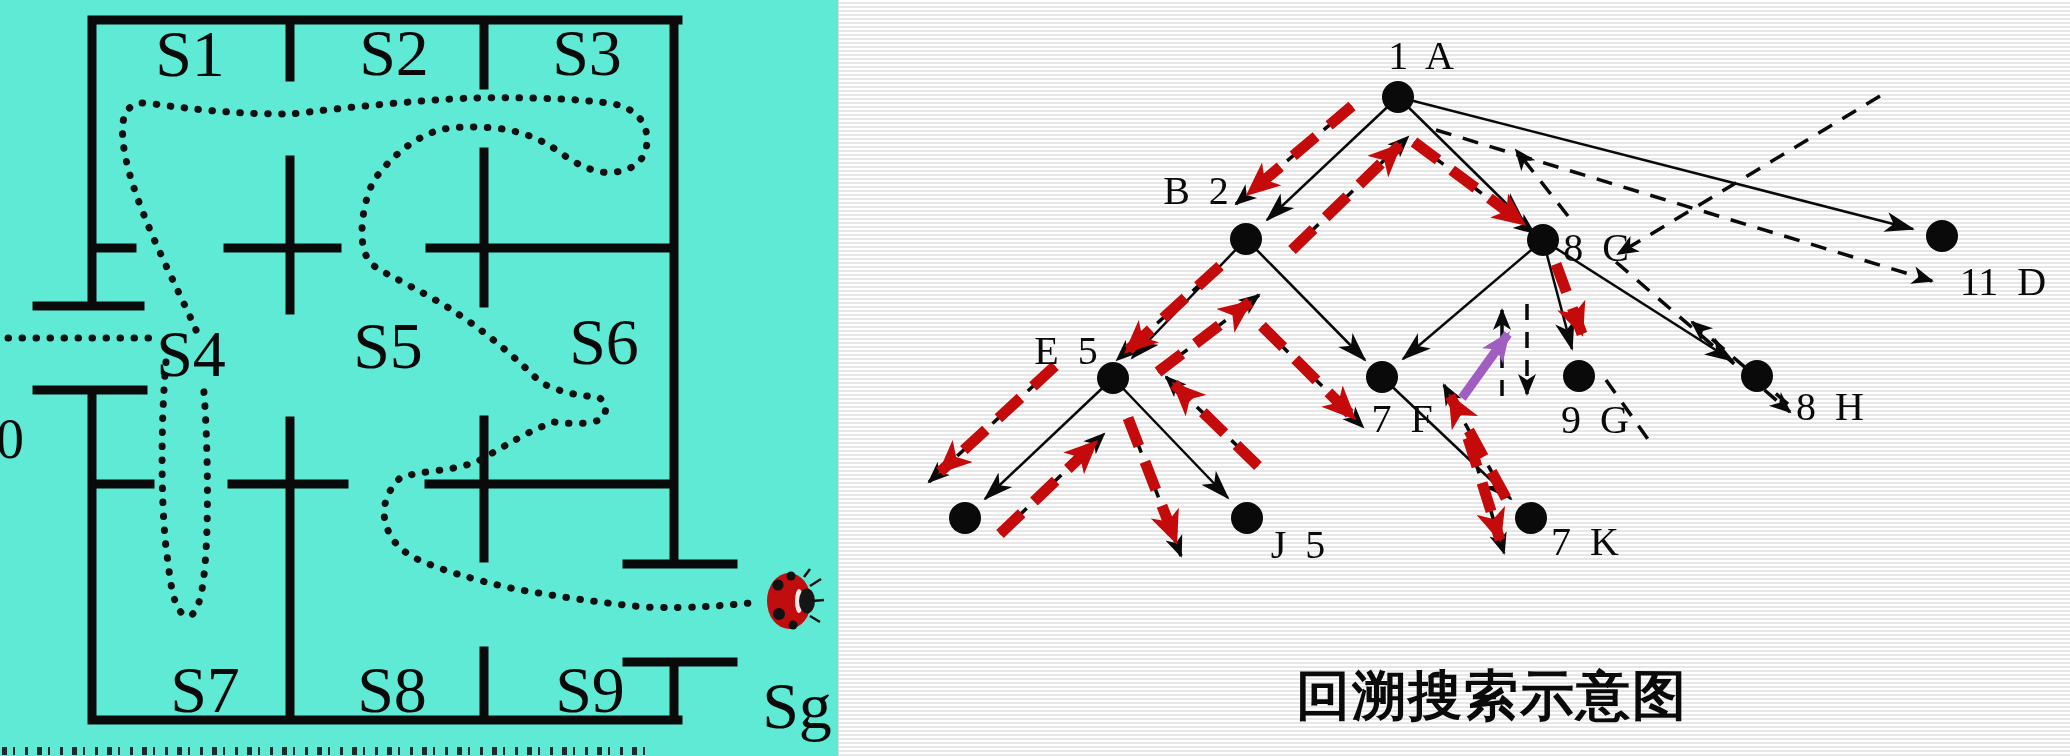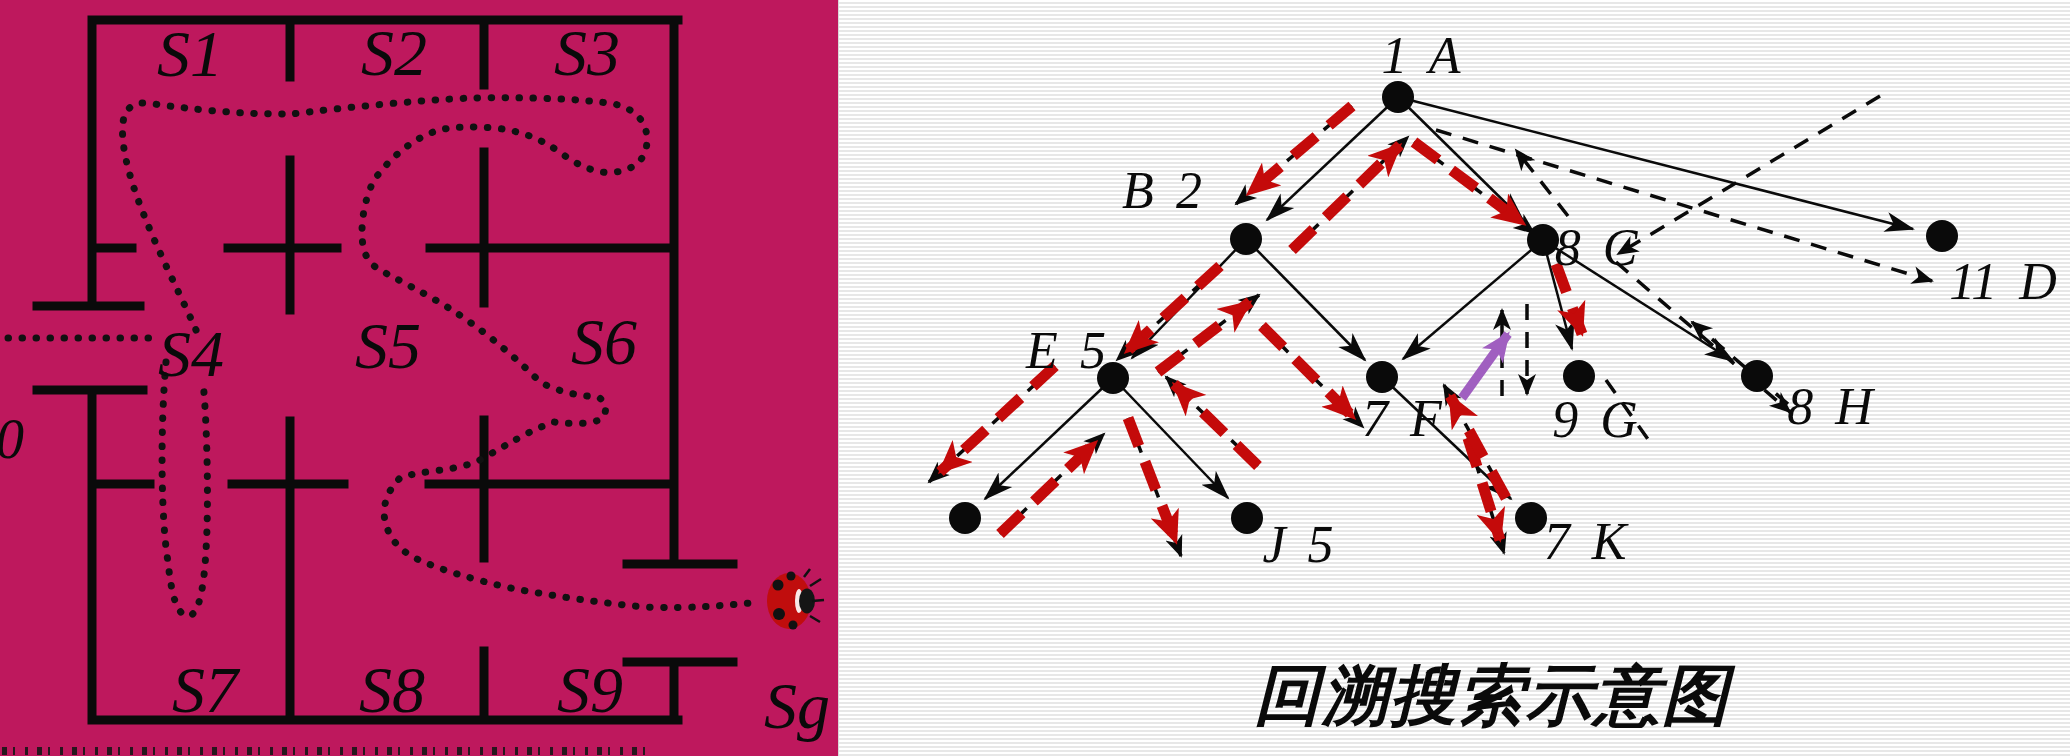--- a/index.html
+++ b/index.html
@@ -1,26 +1,26 @@
 <!DOCTYPE html>
 <html><head>
 <meta charset="utf-8">
 <style>
   html,body{margin:0;padding:0;background:#fff;}
-  .stage{position:relative;width:2070px;height:756px;overflow:hidden;background:#be185d;
-         font-family:"Liberation Serif","DejaVu Serif",serif;font-style:italic;}
+  .stage{position:relative;width:2070px;height:756px;overflow:hidden;background:#5eead4;
+         font-family:"Liberation Serif","DejaVu Serif",serif;}
   .stripes{position:absolute;top:0;left:838px;right:0;bottom:0;
            background:repeating-linear-gradient(180deg,#ffffff 0 2px,#e7e7e7 2px 4px);
            border-left:1px solid #d8d8d8;}
   .layer{position:absolute;top:0;left:0;}
   .lbl{position:absolute;transform:translate(-50%,-50%);color:#0a0a0a;white-space:nowrap;line-height:1;}
   .maze-lbl{font-size:66px;}
   .start-lbl{font-size:56px;}
-  .tree-lbl{font-size:52px;word-spacing:9px;}
-  .caption{font-size:66px;font-weight:600;letter-spacing:2px;}
+  .tree-lbl{font-size:40px;word-spacing:9px;}
+  .caption{font-size:54px;font-weight:600;letter-spacing:2px;}
   .frag{position:absolute;left:2px;top:747px;width:643px;height:8px;opacity:.9;
         background:repeating-linear-gradient(90deg,#161616 0 5px,transparent 5px 11px,
                    #161616 11px 13px,transparent 13px 23px,#161616 23px 26px,transparent 26px 35px);}
 </style>
 </head>
 <body>
 
 <div class="stage">
 
   <div class="stripes"></div>
@@ -166,21 +166,21 @@
   <div class="lbl maze-lbl" style="left:604px;top:342px">S6</div>
   <div class="lbl maze-lbl" style="left:205px;top:690px">S7</div>
   <div class="lbl maze-lbl" style="left:392px;top:690px">S8</div>
   <div class="lbl maze-lbl" style="left:590px;top:690px">S9</div>
   <div class="lbl maze-lbl" style="left:797px;top:706px">Sg</div>
   <div class="lbl start-lbl" style="left:10px;top:439px">0</div>
 
   <div class="frag"></div>
 
   <div class="lbl tree-lbl" style="left:1421px;top:56px">1 A</div>
-  <div class="lbl tree-lbl" style="left:1162px;top:191px">B 2</div>
+  <div class="lbl tree-lbl" style="left:1196px;top:191px">B 2</div>
   <div class="lbl tree-lbl" style="left:1596px;top:248px">8 C</div>
   <div class="lbl tree-lbl" style="left:2003px;top:282px">11 D</div>
   <div class="lbl tree-lbl" style="left:1066px;top:351px">E 5</div>
   <div class="lbl tree-lbl" style="left:1402px;top:419px">7 F</div>
   <div class="lbl tree-lbl" style="left:1595px;top:420px">9 G</div>
   <div class="lbl tree-lbl" style="left:1830px;top:407px">8 H</div>
   <div class="lbl tree-lbl" style="left:1298px;top:545px">J 5</div>
   <div class="lbl tree-lbl" style="left:1585px;top:542px">7 K</div>
 
   <div class="lbl caption" style="left:1492px;top:696px">回溯搜索示意图</div>

